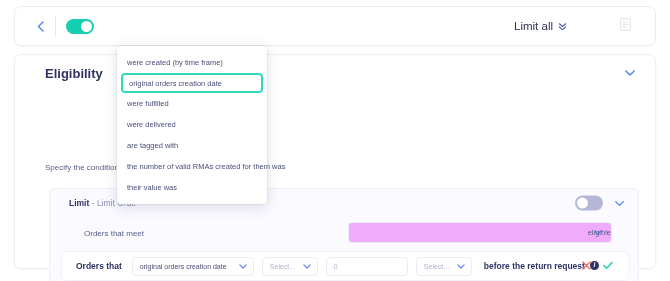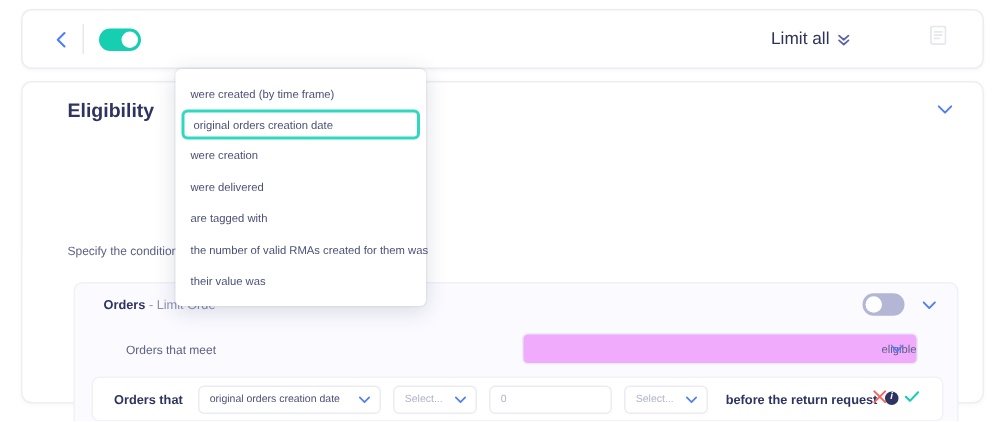--- a/index.html
+++ b/index.html
@@ -166,21 +166,21 @@
   }
   .act-ok {
     position: absolute; right: 15px; color: #15cfb0; font-size: 11px;
     cursor: pointer; line-height: 1;
   }
 
   
   .dropdown {
     position: absolute;
     left: 117px; top: 46px;
-    width: 167px;
+    width: 150px;
     background: #ffffff;
     border-radius: 4px;
     box-shadow: 0 3px 14px rgba(45,50,90,.16), 0 0 0 1px rgba(45,50,90,.05);
     padding: 6px 0 6px 0;
     z-index: 50;
   }
   .dd-item {
     height: 21px; display: flex; align-items: center;
     padding: 0 10px; font-size: 7.5px; color: #4a4f78;
     white-space: nowrap; cursor: pointer;
@@ -234,21 +234,21 @@
         </svg>
       </span>
     </div>
 
     <div class="specify">Specify the conditions u                              .</div>
 
     <div class="orders-card">
 
       <div class="orders-head">
         <span class="orders-title">
-          <b>Orders</b>
+          <b>Limit</b>
           <span class="sub">- Limit Orde</span>
         </span>
         <div class="orders-head-right">
           <div class="toggle off">
             <span class="knob"></span>
           </div>
           <span style="color:#4f7df5;display:flex;">
             <svg width="9" height="6" viewBox="0 0 12 8" fill="none">
               <path d="M1 1.5L6 6.5L11 1.5" stroke="currentColor" stroke-width="1.7" stroke-linecap="round" stroke-linejoin="round"></path>
             </svg>
@@ -318,20 +318,20 @@
           </svg>
         </span>
       </div>
     </div>
 
   </div>
 
   <div class="dropdown">
     <div class="dd-item">were created (by time frame)</div>
     <div class="dd-item sel">original orders creation date</div>
-    <div class="dd-item">were creation</div>
+    <div class="dd-item">were fulfilled</div>
     <div class="dd-item">were delivered</div>
     <div class="dd-item">are tagged with</div>
     <div class="dd-item">the number of valid RMAs created for them was</div>
     <div class="dd-item">their value was</div>
   </div>
 
 </div>
 
 </body></html>

